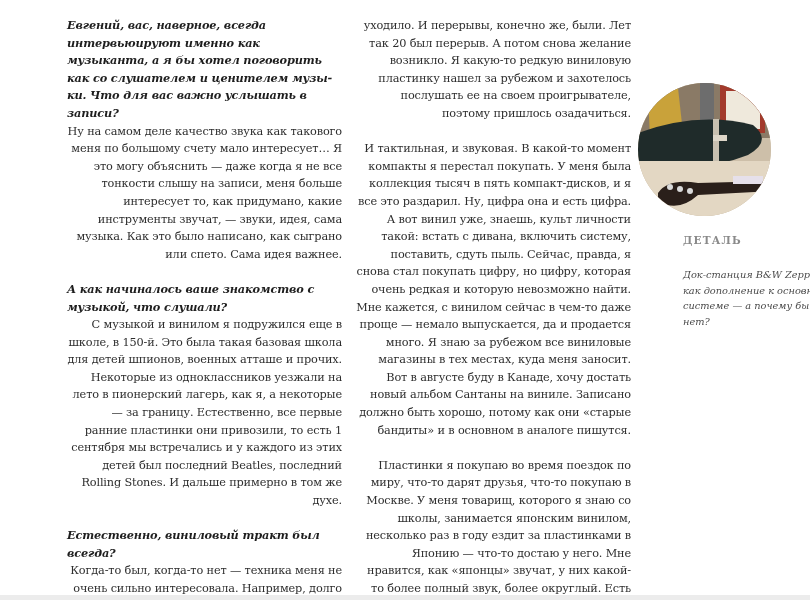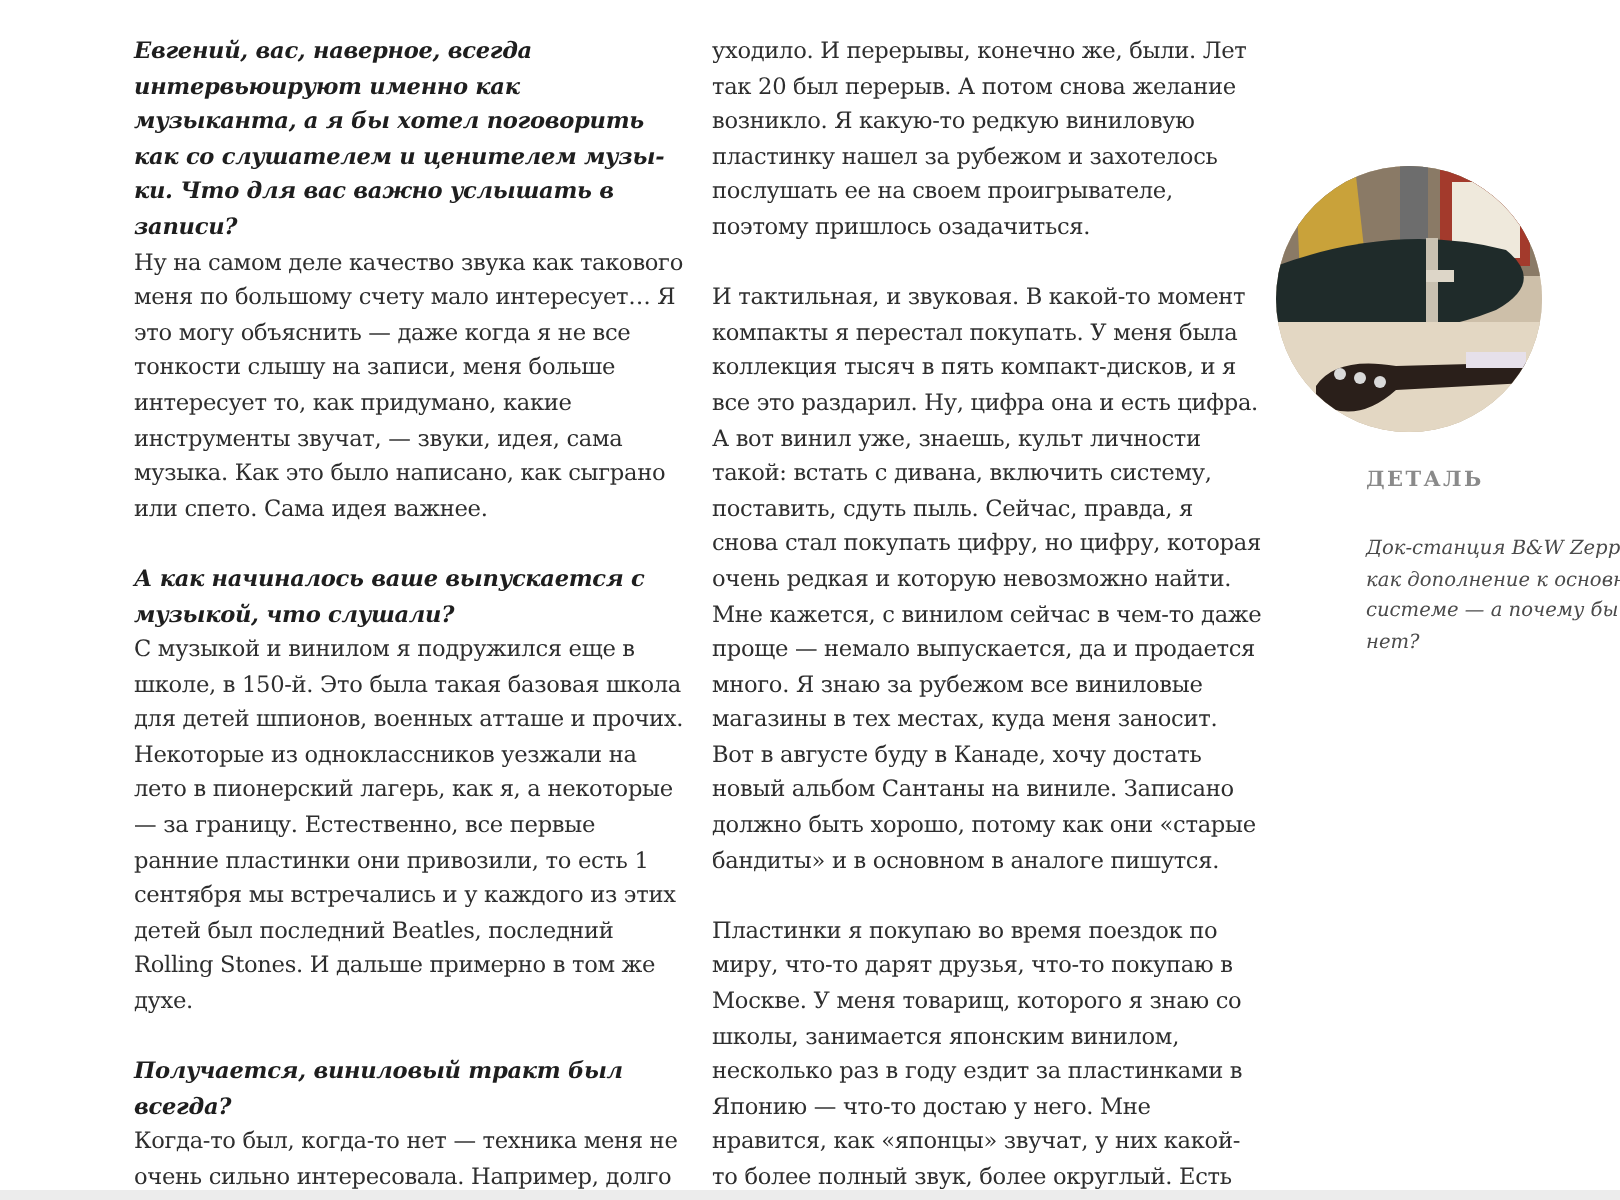--- a/index.html
+++ b/index.html
@@ -8,21 +8,21 @@
       position:relative; color:#2b2b2b;
       font-family:"DejaVu Serif", "Liberation Serif", serif;
     }
     .col {
       position:absolute; top:17px; font-size:11.3px; line-height:17.6px;
       letter-spacing:-0.15px;
     }
     .col1 { left:67px; width:275px; }
     .col2 { left:356px; width:275px; }
     .q { font-style:italic; font-weight:bold; color:#1e1e1e; display:block; }
-    .a { display:block; color:#2e2e2e; }
+    .a { display:block; color:#2e2e2e;text-align:right; }
     .gap { height:17.6px; }
     .photo {
       position:absolute; left:638px; top:83px; width:133px; height:133px;
       border-radius:50%; overflow:hidden; background:#d8cbb9;
     }
     .caption {
       position:absolute; left:683px; top:232px; width:160px;
     }
     .cap-title {
       font-size:10.5px; letter-spacing:1.2px; color:#8a8a8a; font-weight:bold;
@@ -35,24 +35,24 @@
       position:absolute; left:0; top:595px; width:810px; height:5px; background:#ececec;
     }
   </style>
 </head>
 <body>
 
 <div class="col col1">
   <span class="q">Евгений, вас, наверное, всегда интервьюиру­ют именно как музыканта, а я бы хотел пого­ворить как со слушателем и ценителем музы­ки. Что для вас важно услышать в записи?</span>
   <span class="a">Ну на самом деле качество звука как такового ме­ня по большому счету мало интересует… Я это могу объяснить — даже когда я не все тонкости слышу на записи, меня больше интересует то, как придумано, какие инструменты звучат, — звуки, идея, сама музыка. Как это было написано, как сыграно или спето. Сама идея важнее.</span>
   <div class="gap"></div>
-  <span class="q">А как начиналось ваше выпускается с музыкой, что слушали?</span>
+  <span class="q">А как начиналось ваше знакомство с музыкой, что слушали?</span>
   <span class="a">С музыкой и винилом я подружился еще в шко­ле, в 150-й. Это была такая базовая школа для де­тей шпионов, военных атташе и прочих. Некото­рые из одноклассников уезжали на лето в пио­нерский лагерь, как я, а некоторые — за границу. Естественно, все первые ранние пластинки они привозили, то есть 1 сентября мы встречались и у каждого из этих детей был последний Beatles, по­следний Rolling Stones. И дальше примерно в том же духе.</span>
   <div class="gap"></div>
-  <span class="q">Получается, виниловый тракт был всегда?</span>
+  <span class="q">Естественно, виниловый тракт был всегда?</span>
   <span class="a">Когда-то был, когда-то нет — техника меня не очень сильно интересовала. Например, дол­го был старенький английский проигрыватель, что-то из конца 60-х — сейчас я уже и названия не вспомню. Был, долго трудился, а потом он просто сдох от старости, ушел как старый ков­бой. С запчастями было сложно, конечно, про­бовал что-то подобрать, но ничего особо из это­го не получилось. За какой-то серьезной тех­никой я не гнался, что-то появлялось, что-то</span>
 </div>
 
 <div class="col col2">
   <span class="a">уходило. И перерывы, конечно же, были. Лет так 20 был перерыв. А потом снова желание воз­никло. Я какую-то редкую виниловую пластин­ку нашел за рубежом и захотелось послушать ее на своем проигрывателе, поэтому пришлось озадачиться.</span>
   <div class="gap"></div>
   <span class="a">И тактильная, и звуковая. В какой-то момент компакты я перестал покупать. У меня была кол­лекция тысяч в пять компакт-дисков, и я все это раздарил. Ну, цифра она и есть цифра. А вот ви­нил уже, знаешь, культ личности такой:  встать с дивана, включить систему, поставить, сдуть пыль. Сейчас, правда, я снова стал покупать циф­ру, но цифру, которая очень редкая и которую не­возможно найти. Мне кажется, с винилом сейчас в чем-то даже проще — немало выпускается, да и продается много. Я знаю за рубежом все вини­ловые магазины в тех местах, куда меня заносит. Вот в августе буду в Канаде, хочу достать новый альбом Сантаны на виниле. Записано должно быть хорошо, потому как они «старые бандиты» и в основном в аналоге пишутся.</span>
   <div class="gap"></div>
   <span class="a">Пластинки я покупаю во время поездок по ми­ру, что-то дарят друзья, что-то покупаю в Москве. У меня товарищ, которого я знаю со школы, зани­мается японским винилом, несколько раз в году ездит за пластинками в Японию — что-то достаю у него. Мне нравится, как «японцы» звучат, у них какой-то более полный звук, более округлый. Есть какие-то «постоянные» любимые пластин­ки, остальное — приходит, уходит, что-то дарит-</span>
 </div>

